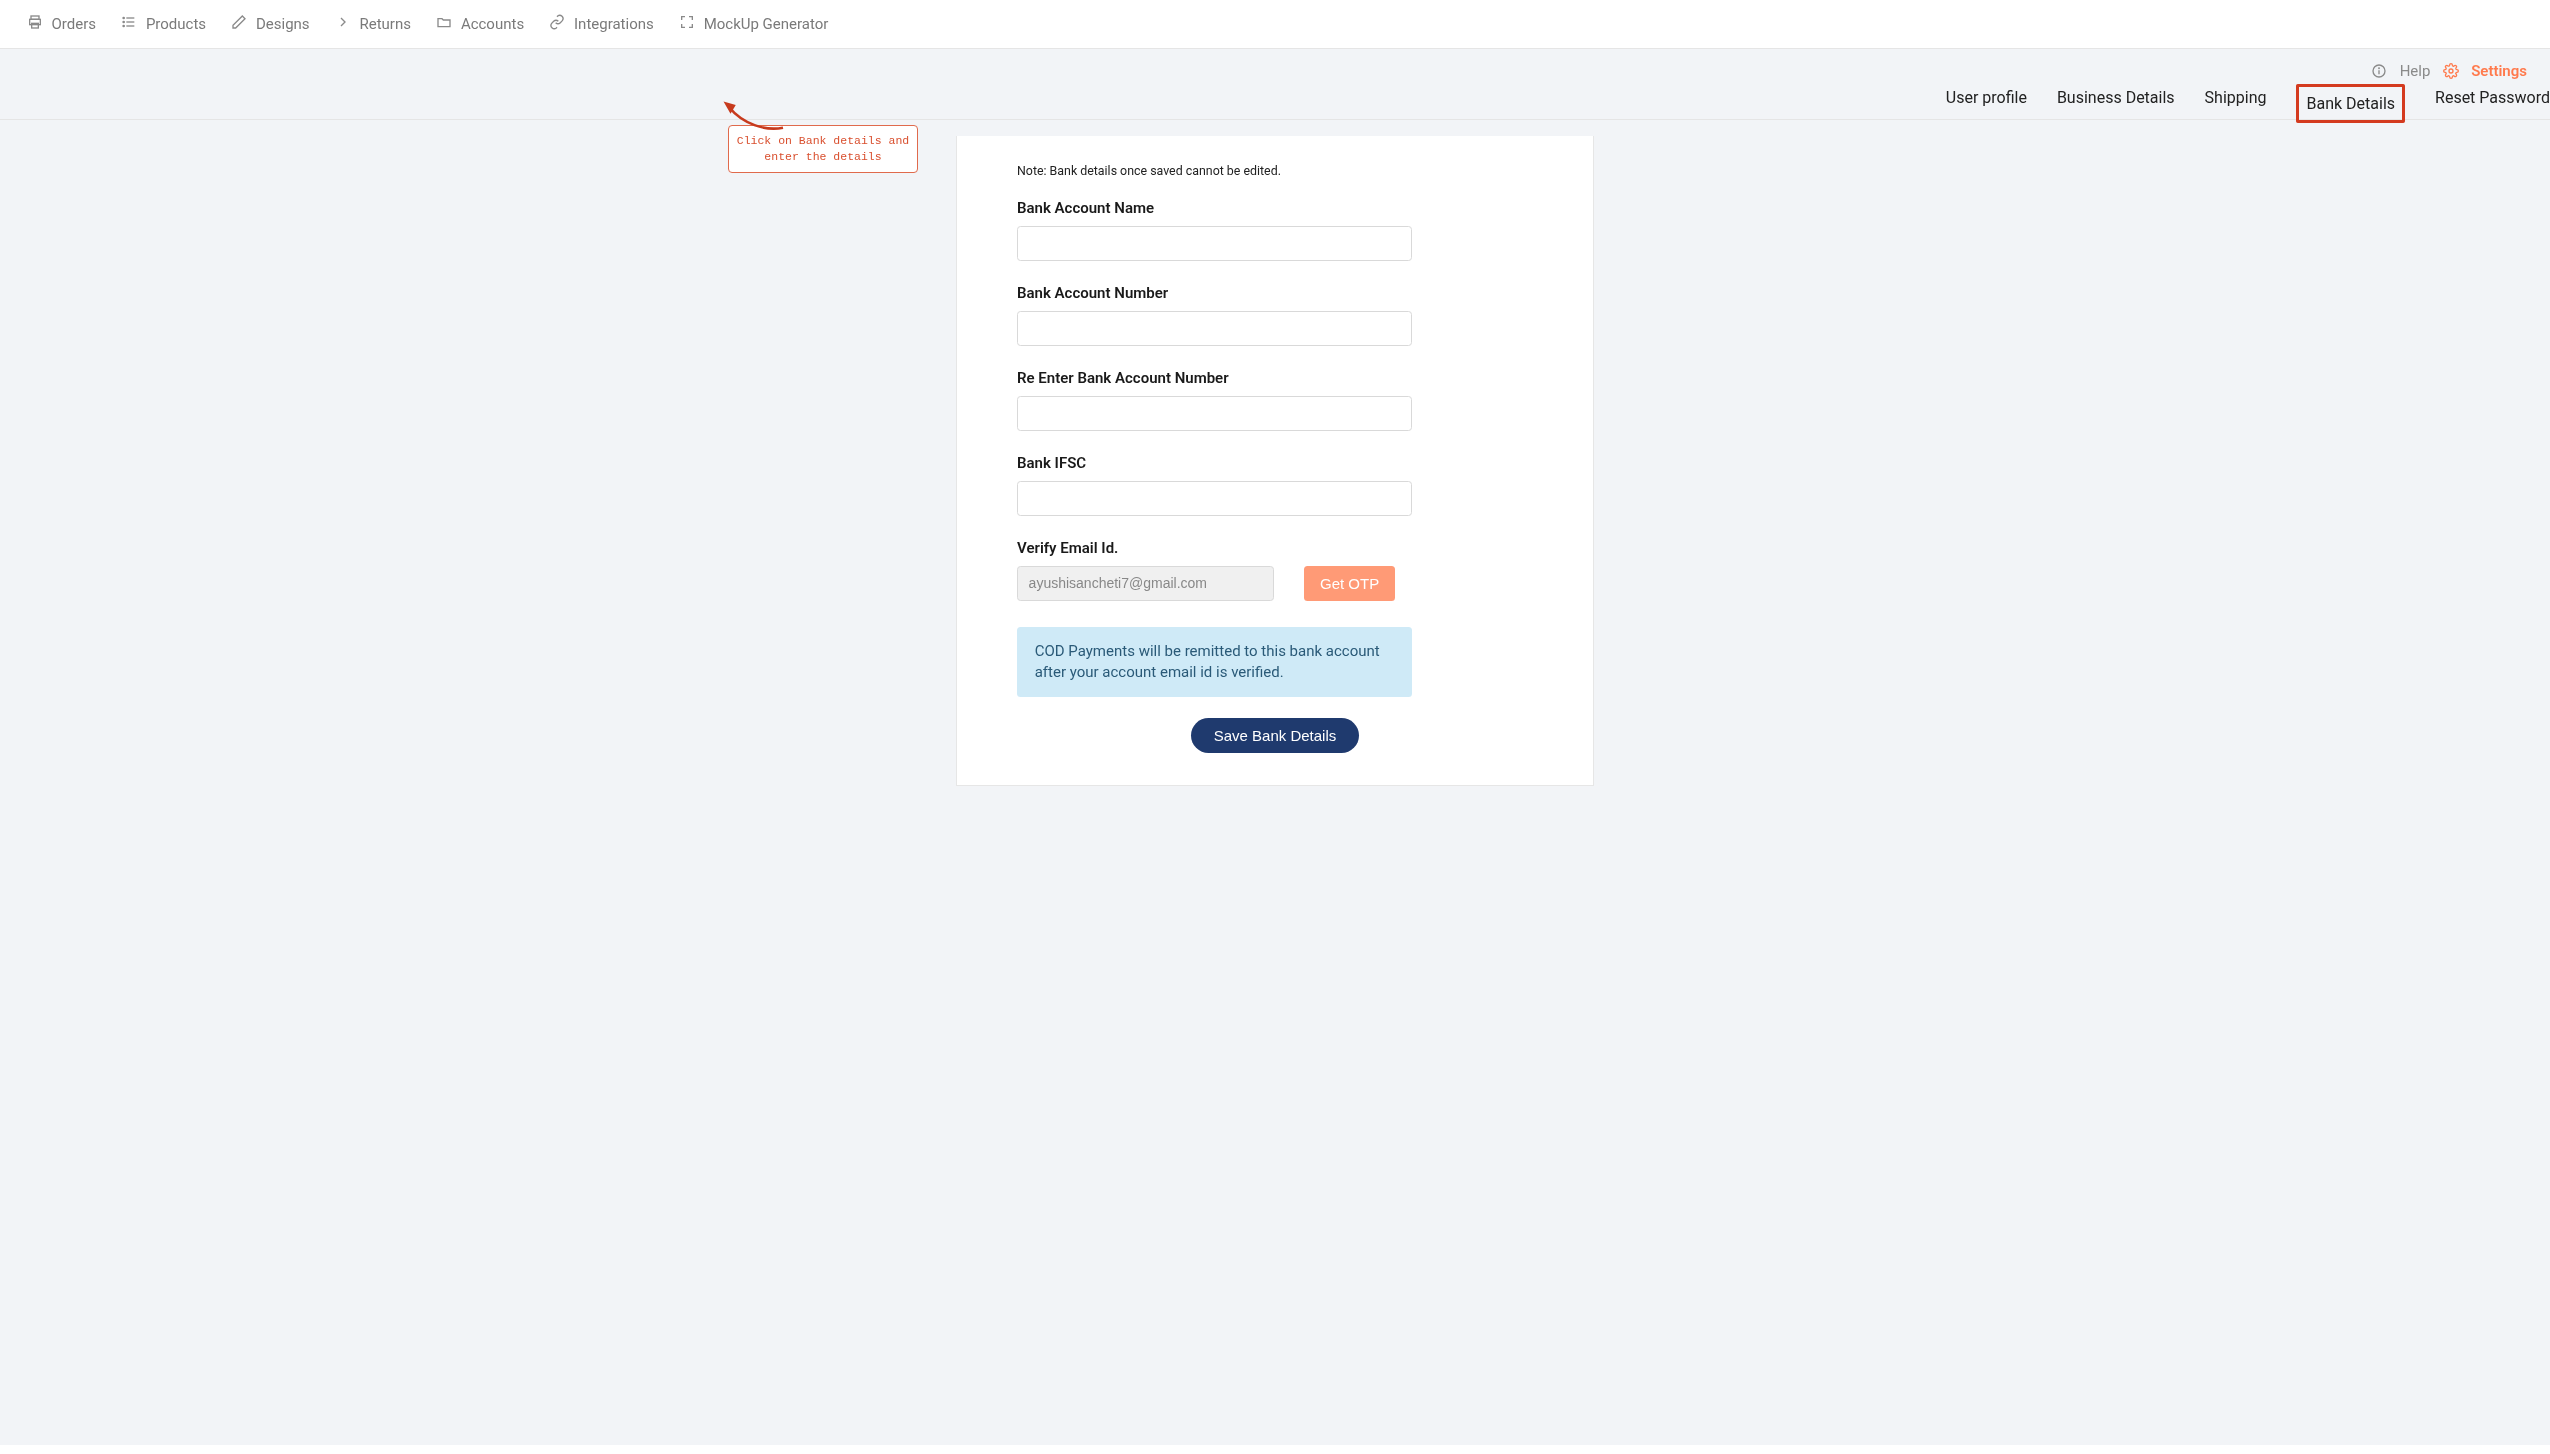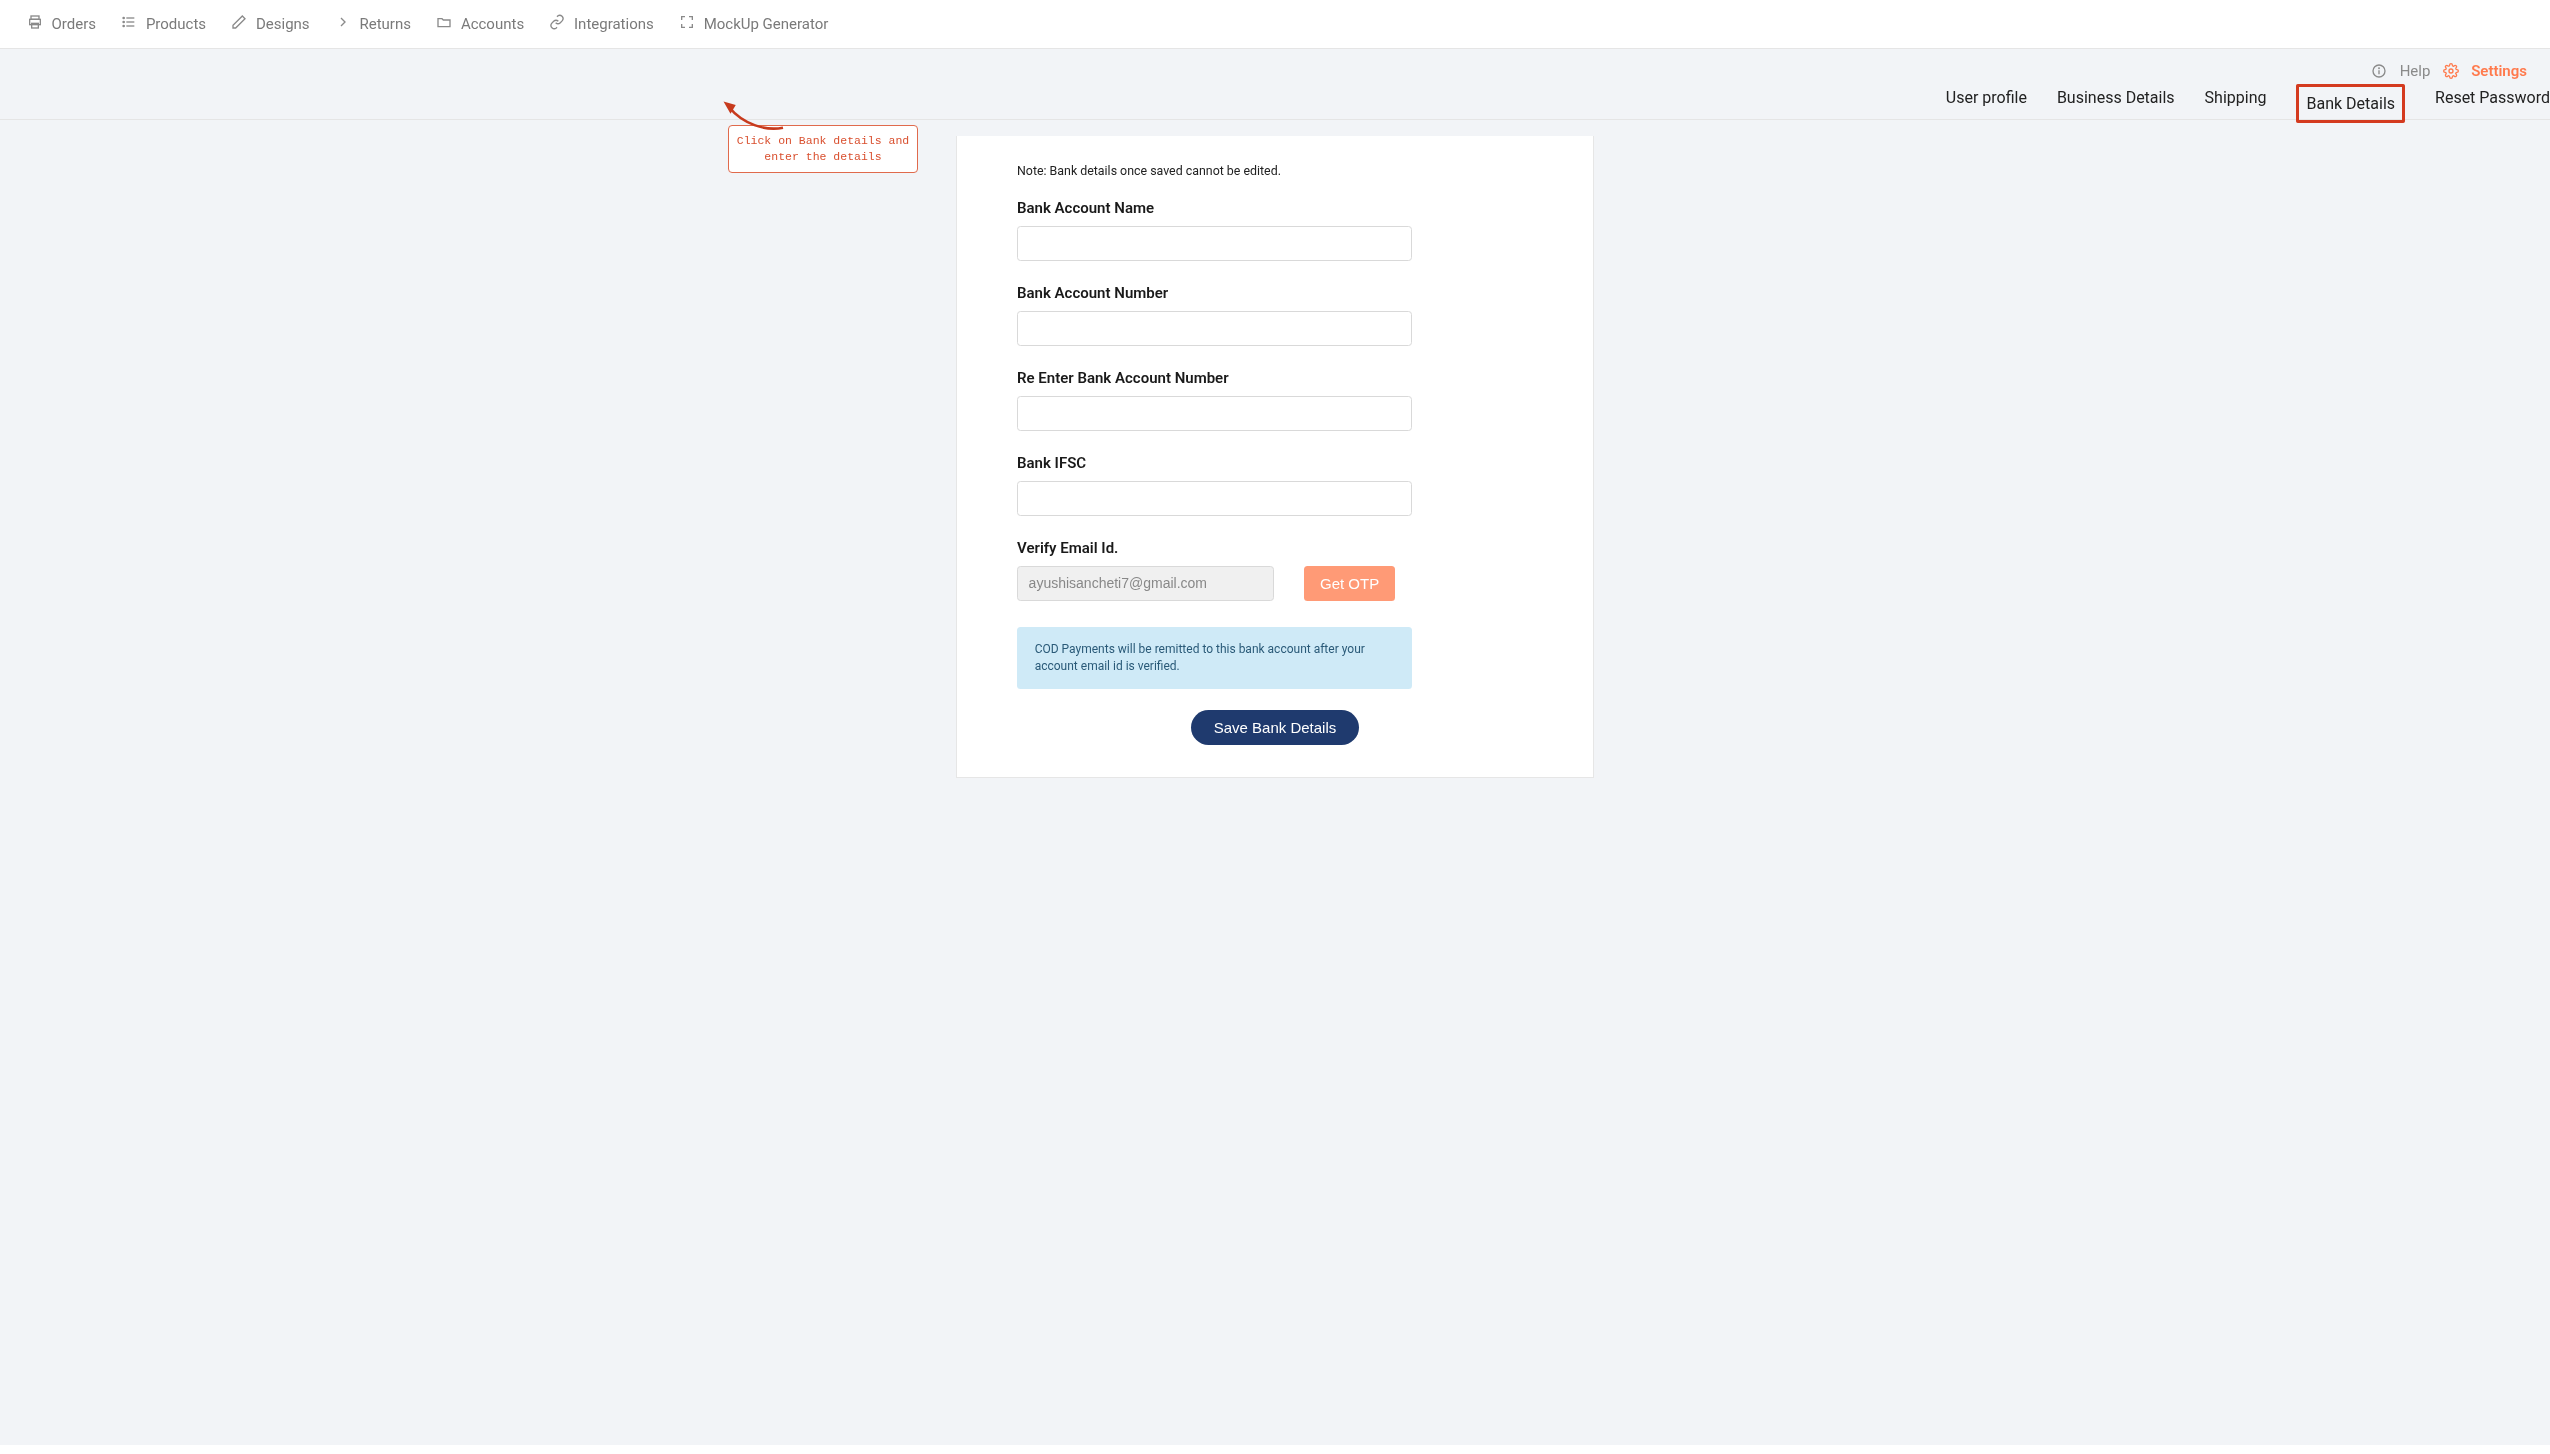--- a/index.html
+++ b/index.html
@@ -111,21 +111,21 @@
     border: none;
     border-radius: 3.5px;
     padding: 8.9px 16px;
     font-size: 15px;
     cursor: pointer;
   }
   .info-box {
     background: #cfeaf7;
     border-radius: 3.5px;
     padding: 14px 17.7px;
-    font-size: 12px;
+    font-size: 15px;
     color: #2a5a78;
     margin-top: 26.6px;
     width: 395px;
     line-height: 1.4;
   }
   .save-row { text-align: center; margin-top: 21px; }
   .btn-save {
     background: #1f3a6e;
     color: #fff;
     border: none;

